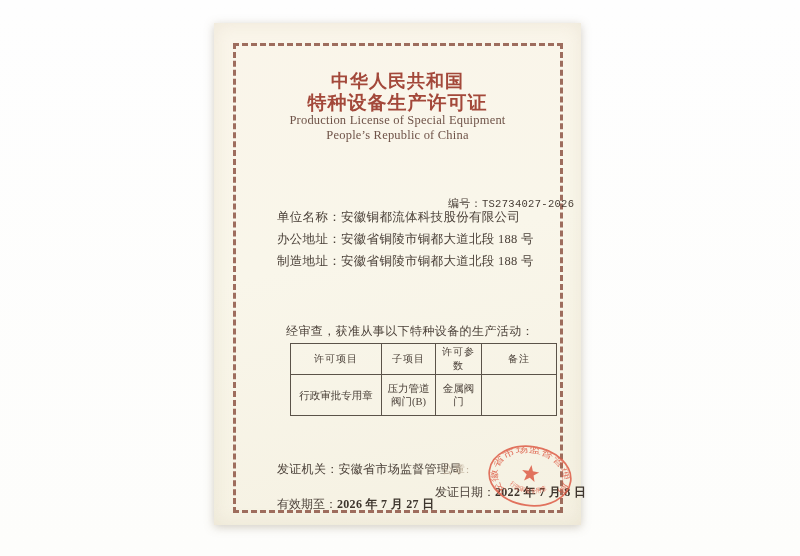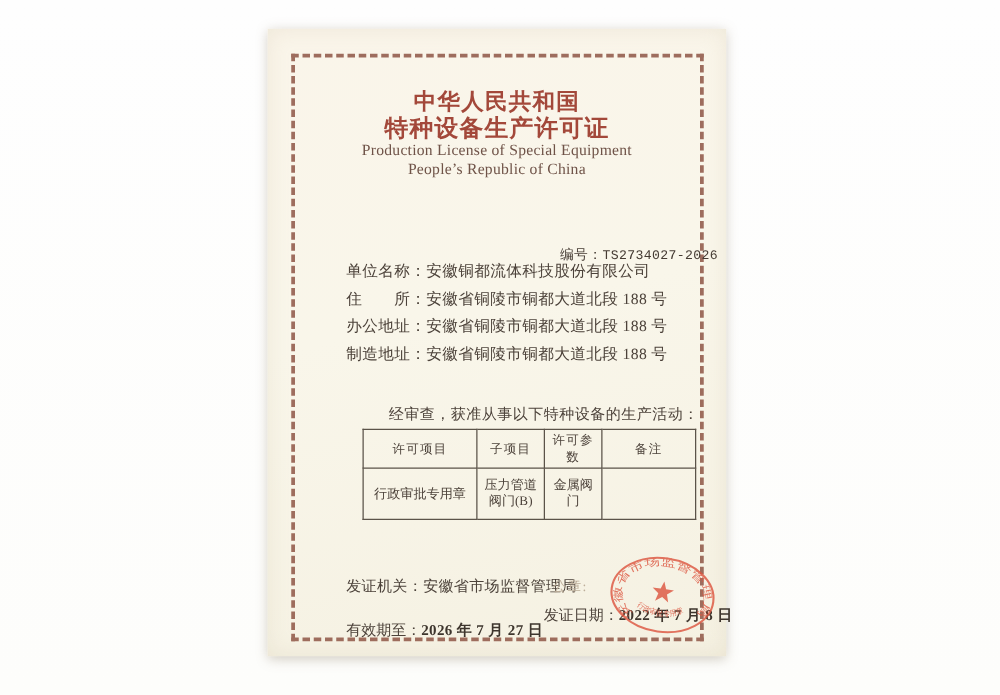--- a/index.html
+++ b/index.html
@@ -11,21 +11,21 @@
   .cline{position:absolute;left:0;width:100%;text-align:center;white-space:nowrap;}
   .t-cn1{top:46px;font-size:18px;font-weight:bold;color:#a3483a;letter-spacing:1px;}
   .t-cn2{top:67px;font-size:19px;font-weight:bold;color:#a3483a;letter-spacing:1px;}
   .t-en{font-size:12.5px;color:#6f5348;letter-spacing:.2px;}
   .t-en1{top:90px;}
   .t-en2{top:105px;}
   .license-no{position:absolute;left:234px;top:145px;font-size:11px;color:#453b33;white-space:nowrap;margin-top:28px;}
   .license-no .num{font-family:"Liberation Mono","DejaVu Sans Mono",monospace;font-size:10.5px;letter-spacing:.3px;}
   .fields{position:absolute;left:63px;top:186px;color:#4c423a;font-size:12.5px;}
   .frow{height:22px;line-height:16px;white-space:nowrap;letter-spacing:.3px;}
-  .statement{position:absolute;left:97px;top:300px;font-size:12px;color:#4c423a;letter-spacing:.4px;white-space:nowrap;}
+  .statement{position:absolute;left:72px;top:300px;font-size:12px;color:#4c423a;letter-spacing:.4px;white-space:nowrap;}
   table.lic{position:absolute;left:50px;top:320px;width:266px;border-collapse:collapse;table-layout:fixed;color:#4c423a;margin-left:26px;}
   table.lic th,table.lic td{border:1px solid #5b5349;font-weight:normal;text-align:center;vertical-align:middle;padding:1px 2px;}
   table.lic th{height:17px;font-size:10px;letter-spacing:1px;}
   table.lic td{height:38px;font-size:10.5px;line-height:13px;}
   .issuer-line{position:absolute;left:63px;top:438px;font-size:12px;color:#4c423a;white-space:nowrap;letter-spacing:.3px;}
   .gongzhang{position:absolute;left:228px;top:439px;font-size:11px;color:#bdae9a;letter-spacing:1px;}
   .dates-line{position:absolute;left:0;top:461px;width:100%;font-size:12px;color:#4c423a;white-space:nowrap;}
   .valid{position:absolute;left:63px;top:12px;}
   .issue{position:absolute;left:221px;top:0;}
   .dateval{font-weight:bold;color:#3d352d;letter-spacing:.3px;}
@@ -44,23 +44,20 @@
     <div class="cline t-en t-en1">Production License of Special Equipment</div>
     <div class="cline t-en t-en2">People’s Republic of China</div>
 
     <div class="license-no">
       <span class="label">编号：</span><span class="num">TS2734027-2026</span>
     </div>
 
     <div class="fields">
       <div class="frow">
         <span>单位名称：</span><span>安徽铜都流体科技股份有限公司</span>
-      </div>
-      <div class="frow">
-        <span>住　　所：</span><span>安徽省铜陵市铜都大道北段 188 号</span>
       </div>
       <div class="frow">
         <span>办公地址：</span><span>安徽省铜陵市铜都大道北段 188 号</span>
       </div>
       <div class="frow">
         <span>制造地址：</span><span>安徽省铜陵市铜都大道北段 188 号</span>
       </div>
     </div>
 
     <div class="statement">经审查，获准从事以下特种设备的生产活动：</div>

